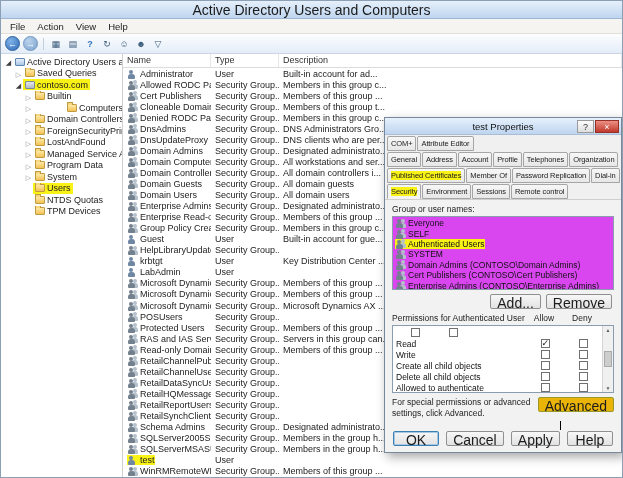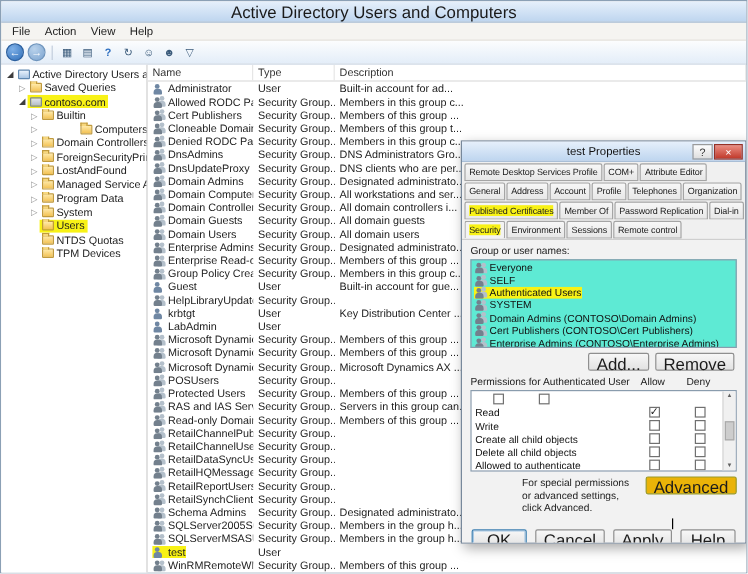--- a/index.html
+++ b/index.html
@@ -85,21 +85,21 @@
   .tab { border: 1px solid #a5a5a5; border-radius: 2px 2px 0 0; background: linear-gradient(#f7f7f7, #e7e7e7);
          margin-right: 1px; padding: 0 3px; height: 15px; display: flex; align-items: center;
          white-space: nowrap; overflow: hidden; flex: none; }
   .tabtxt { font-size: 7.5px; letter-spacing: -.1px; color: #1b1b1b; }
   .tab.hl .tabtxt { background: #f8f216; }
   .tab.active { background: #f3f3f3; border-bottom-color: #f3f3f3; }
 
   .page { flex: 1; padding: 4px 7px 5px; display: flex; flex-direction: column; overflow: hidden;
           background: #f2f2f2; border-top: 1px solid #cfcfcf; }
   .flabel { font-size: 8.5px; color: #1b1b1b; margin-bottom: 2px; }
-  .glist { background: #5eead4; border: 1px solid #8a9cad; height: 74px; overflow: hidden; flex: none; padding-top: 1px; }
+  .glist { background: #d946ef; border: 1px solid #8a9cad; height: 74px; overflow: hidden; flex: none; padding-top: 1px; }
   .grow { height: 10.4px; display: flex; align-items: center; padding: 0 2px; white-space: nowrap; overflow: hidden; }
   .gwrap { display: inline-flex; align-items: center; gap: 2px; height: 10px; }
   .grow.hl .gwrap { background: #f8f216; }
   .gtxt { font-size: 8.5px; color: #111; }
 
   .addrem { display: flex; justify-content: flex-end; gap: 5px; margin: 4px 2px 0 0; flex: none; }
   .btn { font-family: inherit; font-size: 14px; color: #1b1b1b; background: linear-gradient(#f7f7f7, #e2e2e2);
          border: 1px solid #8f8f8f; border-radius: 2px; height: 15px; padding: 0 6px; min-width: 50px; }
 
   .permhdr { display: flex; align-items: flex-end; margin: 4px 0 2px; padding-right: 13px; flex: none; }
@@ -113,21 +113,21 @@
   .cbcol { width: 38px; flex: none; display: flex; justify-content: center; }
   .cb { width: 9px; height: 9px; border: 1px solid #707070; background: #fff; position: relative; }
   .cb.checked::before { content: "✓"; position: absolute; left: 0; top: -2.5px; font-size: 9px; color: #1b1b1b; }
   .sbar { width: 11px; flex: none; background: #f0f0f0; border-left: 1px solid #d5d5d5; display: flex;
           flex-direction: column; align-items: center; justify-content: space-between; padding: 1px 0; }
   .sarr { font-size: 5px; color: #606060; line-height: 6px; }
   .sarr.up::before { content: "▲"; }
   .sarr.down::before { content: "▼"; }
   .sthumb { width: 8px; height: 16px; background: #cdcdcd; border: 1px solid #aaa; }
 
-  .advrow { display: flex; margin-top: 4px; gap: 4px; align-items: flex-start; flex: none; margin-left: 43px; }
+  .advrow { display: flex; margin-top: 4px; gap: 4px; align-items: flex-start; flex: none; }
   .advnote { flex: 1; font-size: 8.5px; line-height: 1.25; color: #1b1b1b; }
   .advbtn { background: #eab308; border: 1px solid #9a9a2a; min-width: 52px; flex: none; }
   .cursor-mark { width: 1px; height: 9px; background: #000; margin: 3px 0 0 168px; flex: none; }
 
   .dfooter { display: flex; justify-content: space-between; padding: 0 1px; margin-top: auto;
              margin-bottom: 1px; flex: none; }
   .fbtn { min-width: 46px; }
   .fbtn.default { border: 1px solid #3c7fb1; box-shadow: inset 0 0 0 1px #a8c8e4; }
 </style>
 </head>
@@ -826,23 +826,20 @@
     <div class="dtitle">
       <span class="dtitle-text">test Properties</span>
       <span class="dbtns">
         <span class="dhelp">?</span>
         <span class="dclose">×</span>
       </span>
     </div>
 
     <div class="tabrow">
         <span class="tab">
-          <span class="tabtxt">Remote Desktop Services Profile</span>
-        </span>
-        <span class="tab">
           <span class="tabtxt">COM+</span>
         </span>
         <span class="tab">
           <span class="tabtxt">Attribute Editor</span>
         </span>
       </div>
     <div class="tabrow">
         <span class="tab">
           <span class="tabtxt">General</span>
         </span>

